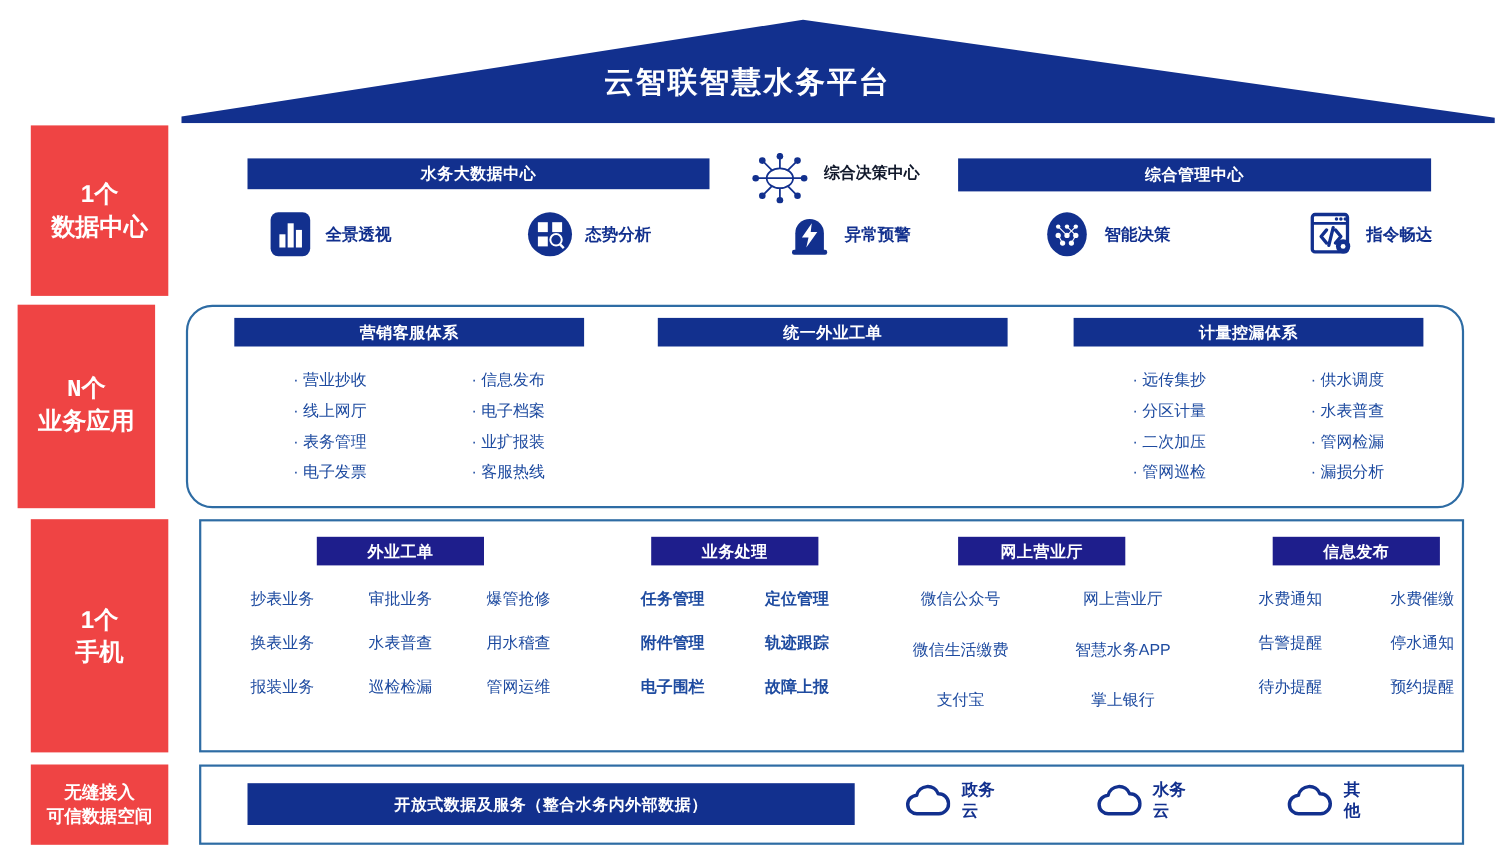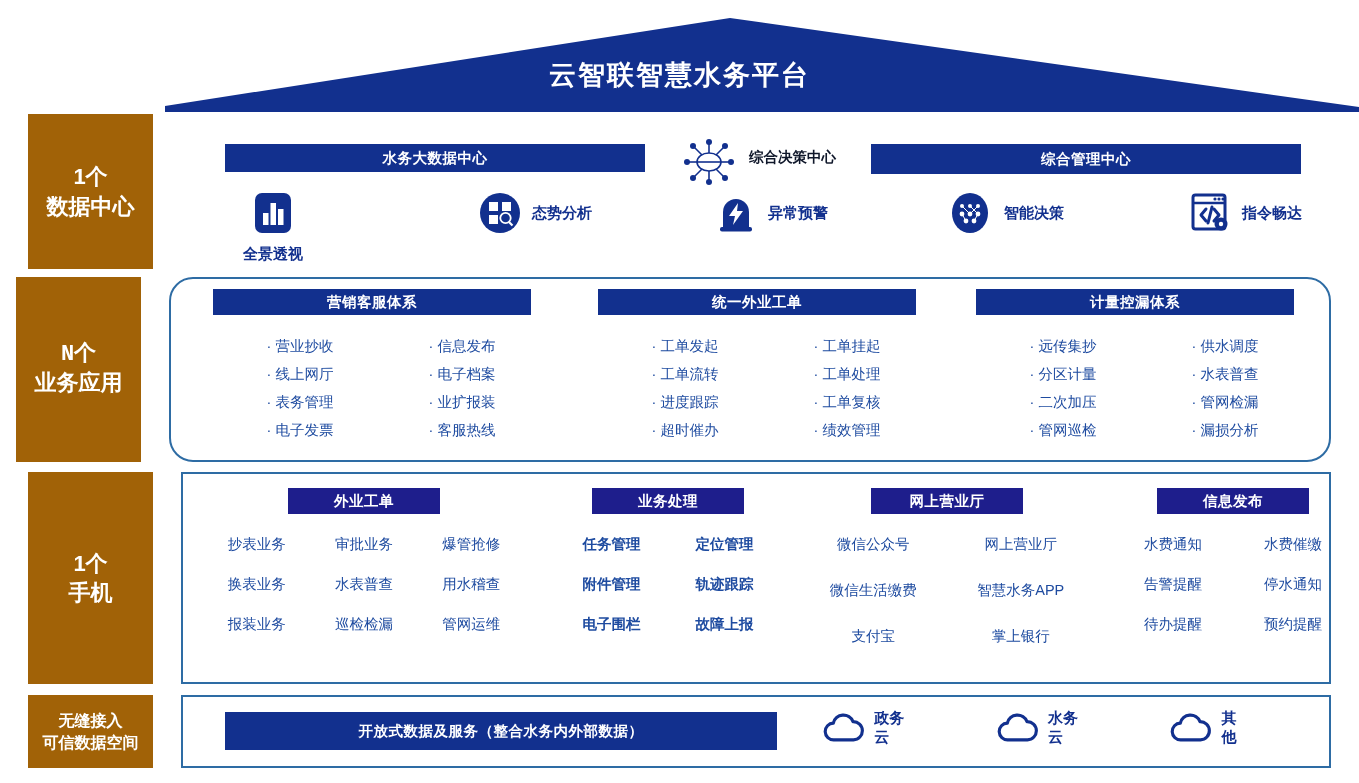--- a/index.html
+++ b/index.html
@@ -16,21 +16,21 @@
   .roof-svg { display:block; }
   .roof-title {
     position:absolute; left:0; top:57px; width:1359px;
     text-align:center; color:#ffffff;
     font-size:27px; font-weight:bold; letter-spacing:2px;
   }
 
   
   .row { position:absolute; left:0; display:flex; align-items:stretch; }
   .row-label {
-    background:#a16207; color:#ffffff;
+    background:#ef4444; color:#ffffff;
     display:flex; flex-direction:column; align-items:center; justify-content:center;
     font-weight:bold; line-height:1.32; text-align:center;
     font-size:22px;
   }
   .row-label.small { font-size:16px; line-height:1.35; }
   .row-body { position:relative; flex:1; }
   .row-body.bordered {
     border:2px solid #2E6CA4; background:#ffffff;
   }
 
@@ -130,21 +130,21 @@
                 <circle cx="50" cy="23" r="3"></circle>
             </g>
           </svg>
 
           <div class="dc-bar-mid-label">综合决策中心</div>
           <div class="bar dc-bar-b">综合管理中心</div>
         </div>
 
         <div class="dc-icons">
 
-          <div class="dc-item" style="left:62px;flex-direction:column;">
+          <div class="dc-item" style="left:62px;">
             <svg class="ico" viewBox="0 0 42 42">
               <rect x="3" y="1" width="36" height="40" rx="7" fill="#12308E"></rect>
               <rect x="11" y="21" width="5.5" height="12" fill="#fff"></rect>
               <rect x="18.5" y="11" width="5.5" height="22" fill="#fff"></rect>
               <rect x="26" y="17" width="5.5" height="16" fill="#fff"></rect>
             </svg>
             <span class="lbl">全景透视</span>
           </div>
 
           <div class="dc-item" style="left:298px;">
@@ -237,34 +237,20 @@
             <div class="ba-li">信息发布</div>
             <div class="ba-li">电子档案</div>
             <div class="ba-li">业扩报装</div>
             <div class="ba-li">客服热线</div>
           </div>
         </div>
       </div>
 
       <div class="ba-group" style="left:427px; width:318px;">
         <div class="bar ba-head">统一外业工单</div>
-        <div class="ba-cols">
-          <div class="ba-col" style="padding-left:18px;">
-            <div class="ba-li">工单发起</div>
-            <div class="ba-li">工单流转</div>
-            <div class="ba-li">进度跟踪</div>
-            <div class="ba-li">超时催办</div>
-          </div>
-          <div class="ba-col" style="padding-left:24px;">
-            <div class="ba-li">工单挂起</div>
-            <div class="ba-li">工单处理</div>
-            <div class="ba-li">工单复核</div>
-            <div class="ba-li">绩效管理</div>
-          </div>
-        </div>
       </div>
 
       <div class="ba-group" style="left:805px; width:318px;">
         <div class="bar ba-head">计量控漏体系</div>
         <div class="ba-cols">
           <div class="ba-col" style="padding-left:18px;">
             <div class="ba-li">远传集抄</div>
             <div class="ba-li">分区计量</div>
             <div class="ba-li">二次加压</div>
             <div class="ba-li">管网巡检</div>

